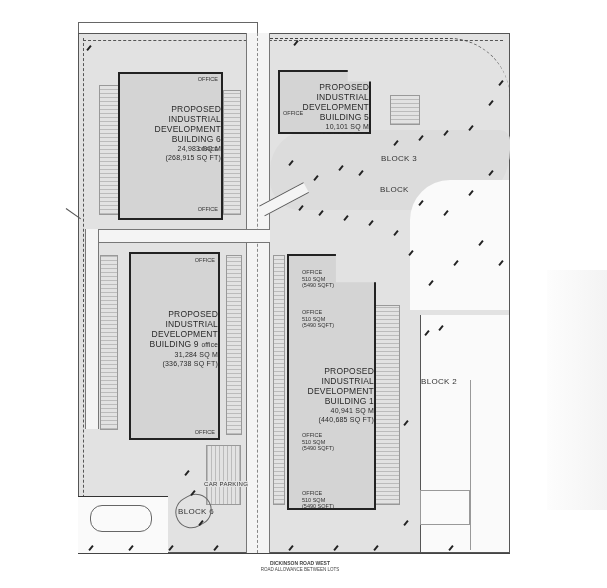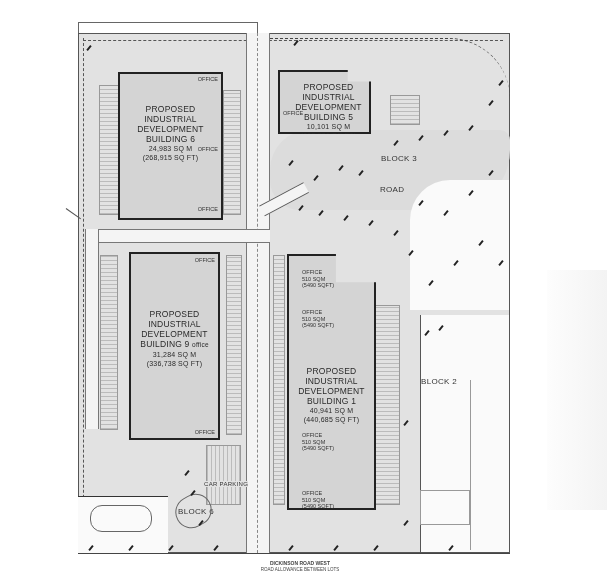--- a/index.html
+++ b/index.html
@@ -1,21 +1,21 @@
 <!DOCTYPE html>
 <html><head>
   <meta charset="utf-8">
   <style>
     html, body { margin: 0; padding: 0; background: #ffffff; }
     body { width: 607px; height: 588px; position: relative; overflow: hidden; font-family: "Liberation Sans", sans-serif; }
     .abs { position: absolute; }
     .site { left: 78px; top: 33px; width: 432px; height: 520px; background: #e2e2e2; border: 1.5px solid #555; box-sizing: border-box; }
     .lot-white { background: #fafafa; }
     .bldg { background: #d4d4d4; border: 2px solid #222; box-sizing: border-box; }
-    .bldg-label { position: absolute; left: 0; right: 0; text-align: center; font-size: 8.5px; line-height: 10px; color: #2a2a2a; letter-spacing: 0.2px; }
+    .bldg-label { position: absolute; left: 0; right: 0; text-align: right; font-size: 8.5px; line-height: 10px; color: #2a2a2a; letter-spacing: 0.2px; }
     .bldg-label .sq { font-size: 7px; line-height: 9px; }
     .tag { position: absolute; font-size: 5.5px; color: #333; background: transparent; line-height: 6.5px; }
     .road { background: #f4f4f4; border-left: 1px solid #777; border-right: 1px solid #777; box-sizing: border-box; }
     .road-h { background: #f4f4f4; border-top: 1px solid #777; border-bottom: 1px solid #777; box-sizing: border-box; }
     .dash-v { border-left: 1.5px dashed #555; }
     .dash-h { border-top: 1.5px dashed #555; }
     .parking { background-image: repeating-linear-gradient(0deg, #bbb 0 1px, transparent 1px 4px); border: 1px solid #999; box-sizing: border-box; }
     .parking-v { background-image: repeating-linear-gradient(90deg, #bbb 0 1px, transparent 1px 4px); border: 1px solid #999; box-sizing: border-box; }
     .block-label { position: absolute; font-size: 8px; color: #333; letter-spacing: 0.3px; }
     .tree { position: absolute; width: 2px; height: 6px; background: #222; transform: rotate(40deg); }
@@ -123,21 +123,21 @@
     <div>(5490 SQFT)</div>
   </div>
   <div class="tag" style="left:13px;top:234px;">
     <div>OFFICE</div>
     <div>510 SQM</div>
     <div>(5490 SQFT)</div>
   </div>
 </div>
 
 <span class="block-label" style="left:381px;top:154px;">BLOCK 3</span>
-<span class="block-label" style="left:380px;top:185px;">ROAD</span>
+<span class="block-label" style="left:380px;top:185px;">BLOCK</span>
 <span class="block-label" style="left:421px;top:377px;">BLOCK 2</span>
 <span class="block-label" style="left:178px;top:507px;">BLOCK 6</span>
 <span class="block-label" style="left:204px;top:481px;font-size:6px;background:#e2e2e2;">CAR PARKING</span>
 
 <div class="abs" style="left:78px;top:496px;width:90px;height:57px;background:#fafafa;border-top:1.5px solid #333;box-sizing:border-box;"></div>
 <div class="abs" style="left:90px;top:505px;width:60px;height:25px;border:1px solid #666;border-radius:12px;"></div>
 <div class="abs" style="left:175px;top:495px;width:35px;height:30px;border:1.5px solid #666;border-radius:16px;transform:rotate(-30deg);"></div>
 
 <div class="tree" style="left:300px;top:205px;"></div>
 <div class="tree" style="left:320px;top:210px;"></div>

